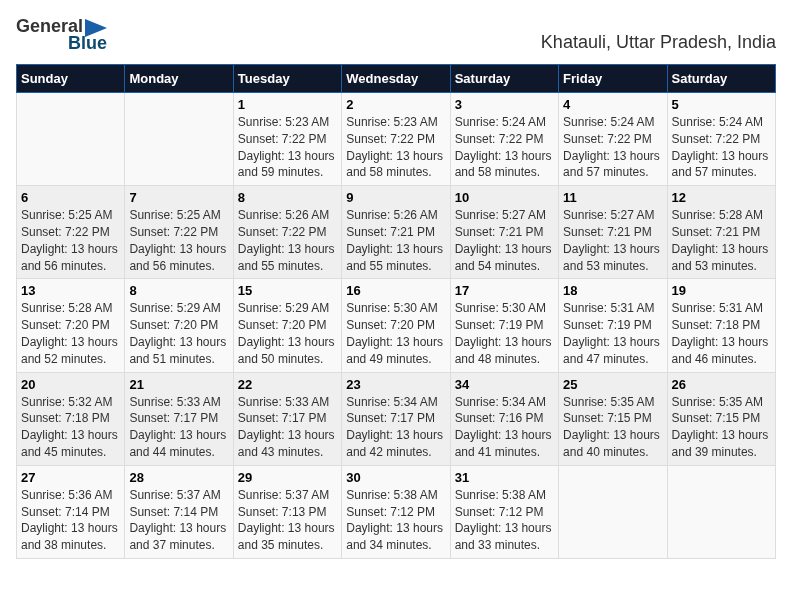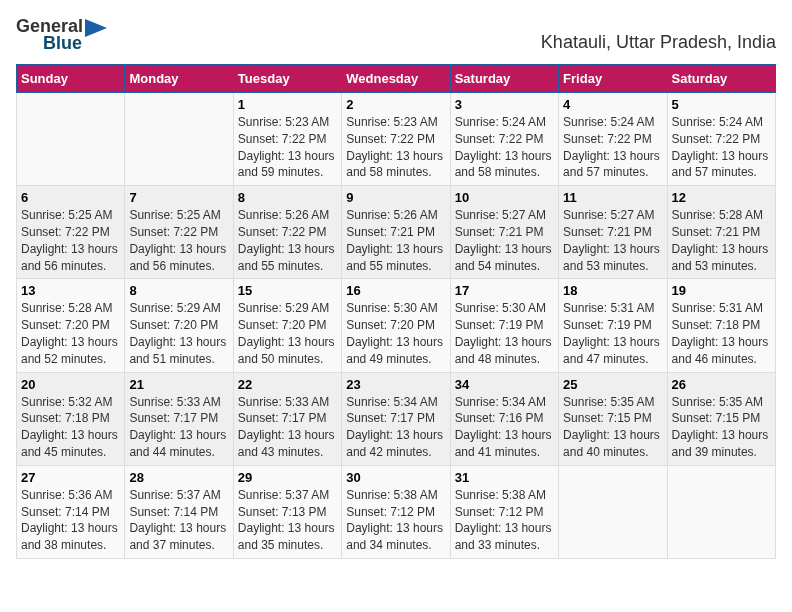--- a/index.html
+++ b/index.html
@@ -12,21 +12,21 @@
     }
     .header {
       display: flex;
       justify-content: space-between;
       align-items: flex-start;
       margin-bottom: 10px;
     }
     .logo {
       display: flex;
       flex-direction: column;
-      align-items: center;
+      align-items: flex-end;
     }
     .logo-line {
       display: flex;
       align-items: center;
     }
     .title-block {
       text-align: right;
     }
     .month-title {
       font-size: 42px;
@@ -38,21 +38,21 @@
       font-size: 18px;
       color: #333;
       margin-top: 16px;
     }
     table {
       width: 100%;
       border-collapse: collapse;
       font-size: 11px;
     }
     thead tr th {
-      background-color: #be185d;
+      background-color: #0f172a;
       color: #fff;
       padding: 6px 4px;
       text-align: left;
       font-size: 13px;
       font-weight: bold;
       border: 1px solid #1a5fa8;
     }
     tbody tr td {
       border: 1px solid #ddd;
       vertical-align: top;

